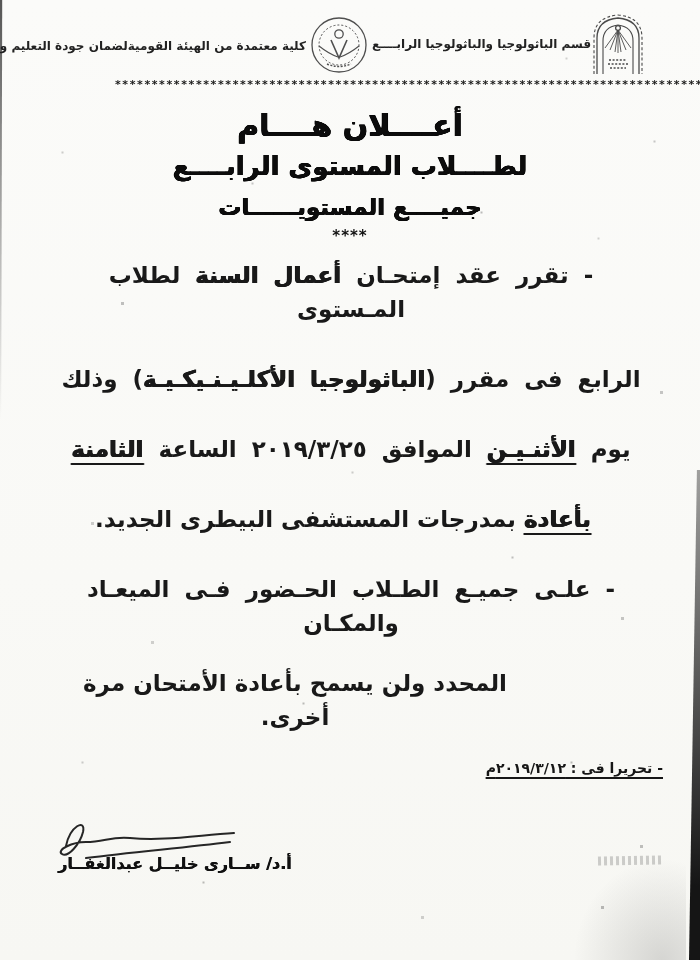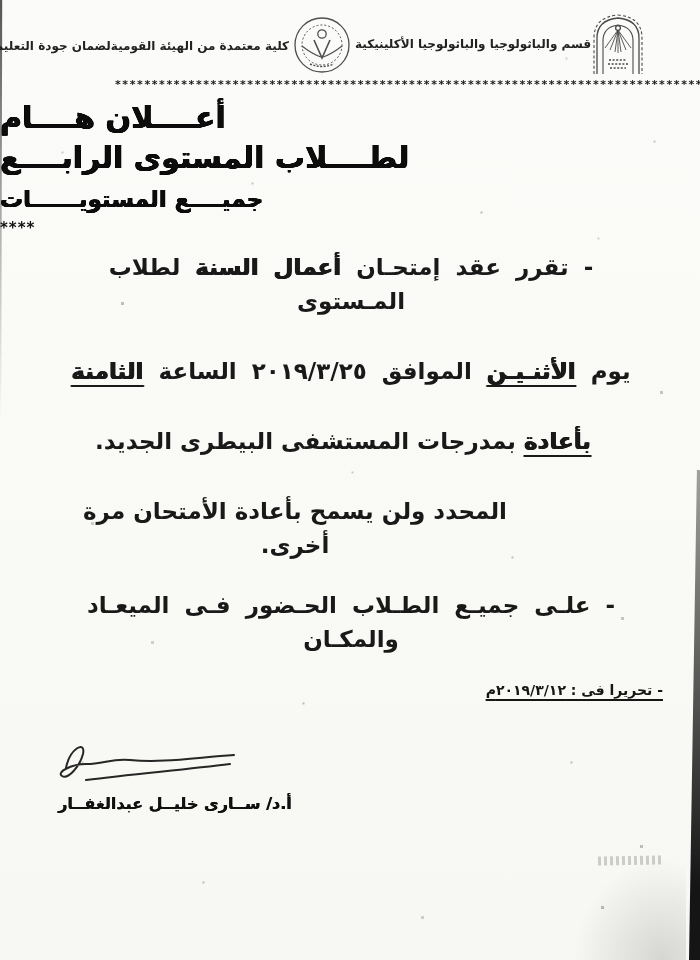--- a/index.html
+++ b/index.html
@@ -48,45 +48,45 @@
   }
   
   .header{display:flex;justify-content:space-between;align-items:flex-end;
     padding:12px 55px 0 78px;}
   .hblock{display:flex;flex-direction:row;align-items:center;}
   .hcaption{font-size:12px;font-weight:700;color:#222;line-height:1.25;text-align:center;white-space:nowrap;}
   .separator{white-space:nowrap;overflow:hidden;font-size:11px;letter-spacing:1.6px;
     color:#1c1c1c;padding-right:0;margin:2px 0 0 0;direction:ltr;text-align:left;
     padding-left:115px;height:16px;font-weight:700;}
   
-  .title{ text-align:left;margin-top:4px;}
+  .title{ text-align:center;margin-top:12px;}
   .t{font-weight:900;color:#0c0c0c;text-shadow:.4px 0 0 #000,-.4px 0 0 #000,0 .3px 0 #000;}
   .t1{font-size:30px;line-height:40px;}
-  .t2{font-size:30px;line-height:40px;}
+  .t2{font-size:26px;line-height:40px;}
   .t3{font-size:23px;line-height:38px;text-shadow:.6px 0 0 #000,-.6px 0 0 #000,0 .4px 0 #000;}
   .t4{font-size:23px;line-height:42px;}
   .tstars{font-size:15px;line-height:16px;font-weight:700;letter-spacing:1px;color:#111;}
   
   .content{padding:14px 58px 0 60px;font-size:23px;font-weight:700;color:#191919;}
   .line{line-height:34px;margin-bottom:36px;text-align:center;}
   .ws{word-spacing:7px;}
   .em{font-weight:900;text-shadow:.5px 0 0 currentColor,-.5px 0 0 currentColor;}
   .u{text-decoration:underline;text-decoration-thickness:2px;text-underline-offset:6px;}
   .p2{margin-top:6px;}
   .p2 .line{margin-bottom:26px;}
   .indent-sm{margin-right:16px;}
   .indent-lg{margin-right:112px;}
   
   .date-line{margin:22px 37px 0 0;text-align:right;font-size:14px;font-weight:900;
     text-decoration:underline;text-decoration-thickness:1.5px;text-underline-offset:4px;color:#161616;}
   .sign-block{position:relative;height:140px;margin-top:6px;}
   .sign-title{position:absolute;left:95px;top:14px;font-size:16px;font-weight:900;color:#111;
     text-shadow:.4px 0 0 #000;}
   .signature-svg{position:absolute;left:52px;top:30px;}
-  .sign-name{position:absolute;left:58px;top:90px;font-size:16px;font-weight:900;color:#111;
+  .sign-name{position:absolute;left:58px;top:72px;font-size:16px;font-weight:900;color:#111;
     text-shadow:.4px 0 0 #000;white-space:nowrap;}
   svg{display:block;}
 </style>
 </head>
 <body>
 
 <div class="page">
 
   <div class="edge-left"></div>
   <div class="edge-right"></div>
@@ -101,21 +101,21 @@
           <g fill="none" stroke="#4a4a4a" stroke-width="1.3">
             <path d="M6,62 V26 Q6,8 27,6 Q48,8 48,26 V62"></path>
             <path d="M3,62 V26 Q3,5 27,3 Q51,5 51,26 V62" stroke-dasharray="3,2.2" stroke-width="1.1"></path>
             <path d="M12,62 V29 Q12,15 27,13 Q42,15 42,29 V62" stroke-width="1.1"></path>
             <circle cx="27" cy="16" r="2.4"></circle>
             <path d="M27,18 L14,36 M27,18 L19,38 M27,18 L24,40 M27,18 L27,41 M27,18 L30,40 M27,18 L35,38 M27,18 L40,36" stroke-width="0.9"></path>
             <path d="M18,48 H36 M17,52 H37 M19,56 H35" stroke-dasharray="2,1.6" stroke-width="1.6"></path>
           </g>
         </svg>
       </span>
-      <div class="hcaption">قسم والباثولوجيا والباثولوجيا الأكلينيكية</div>
+      <div class="hcaption">قسم الباثولوجيا والباثولوجيا الرابــــع</div>
     </div>
 
     <div class="hblock">
       <span>
         <svg width="66" height="60" viewBox="0 0 66 60">
           <g fill="none" stroke="#4f4f4f" stroke-width="1.3">
             <circle cx="33" cy="29" r="27"></circle>
             <circle cx="33" cy="29" r="20" stroke-dasharray="2,2" stroke-width="1"></circle>
             <circle cx="33" cy="18" r="4.2"></circle>
             <path d="M25,24 L33,42 L41,24" stroke-width="1.6"></path>
@@ -137,29 +137,32 @@
     <div class="t t4">جميــــع المستويــــــات</div>
     <div class="tstars">****</div>
   </div>
 
   <div class="content">
     <div>
       <div class="line ws">
         <span>- تقرر عقد إمتحـان </span><span class="em">أعمال السنة</span><span> لطلاب المـستوى</span>
       </div>
       <div class="line ws">
+        <span>الرابع فى مقرر (</span><span class="em">الباثولوجيا الأكلـيـنـيكـيـة</span><span>) وذلك</span>
+      </div>
+      <div class="line ws">
         <span>يوم </span><span class="em u">الأثنـيـن</span><span> الموافق ٢٠١٩/٣/٢٥ الساعة </span><span class="em u">الثامنة</span>
       </div>
       <div class="line indent-sm">
         <span class="em u">بأعادة</span><span> بمدرجات المستشفى البيطرى الجديد.</span>
       </div>
     </div>
     <div class="p2">
+      <div class="line ws">- علـى جميـع الطـلاب الحـضور فـى الميعـاد والمكـان</div>
       <div class="line indent-lg">المحدد ولن يسمح بأعادة الأمتحان مرة أخرى.</div>
-      <div class="line ws">- علـى جميـع الطـلاب الحـضور فـى الميعـاد والمكـان</div>
     </div>
   </div>
 
   <div class="date-line">- تحريرا فى : ٢٠١٩/٣/١٢م</div>
 
   <div class="sign-block">
     <span class="signature-svg">
       <svg width="195" height="58" viewBox="0 0 195 58">
         <g fill="none" stroke="#262626" stroke-width="2" stroke-linecap="round">
           <path d="M14,34 C18,14 34,6 31,20 C28,32 16,46 10,42 C4,38 20,30 34,30 C52,30 60,24 78,26 C110,29 140,24 182,21"></path>

